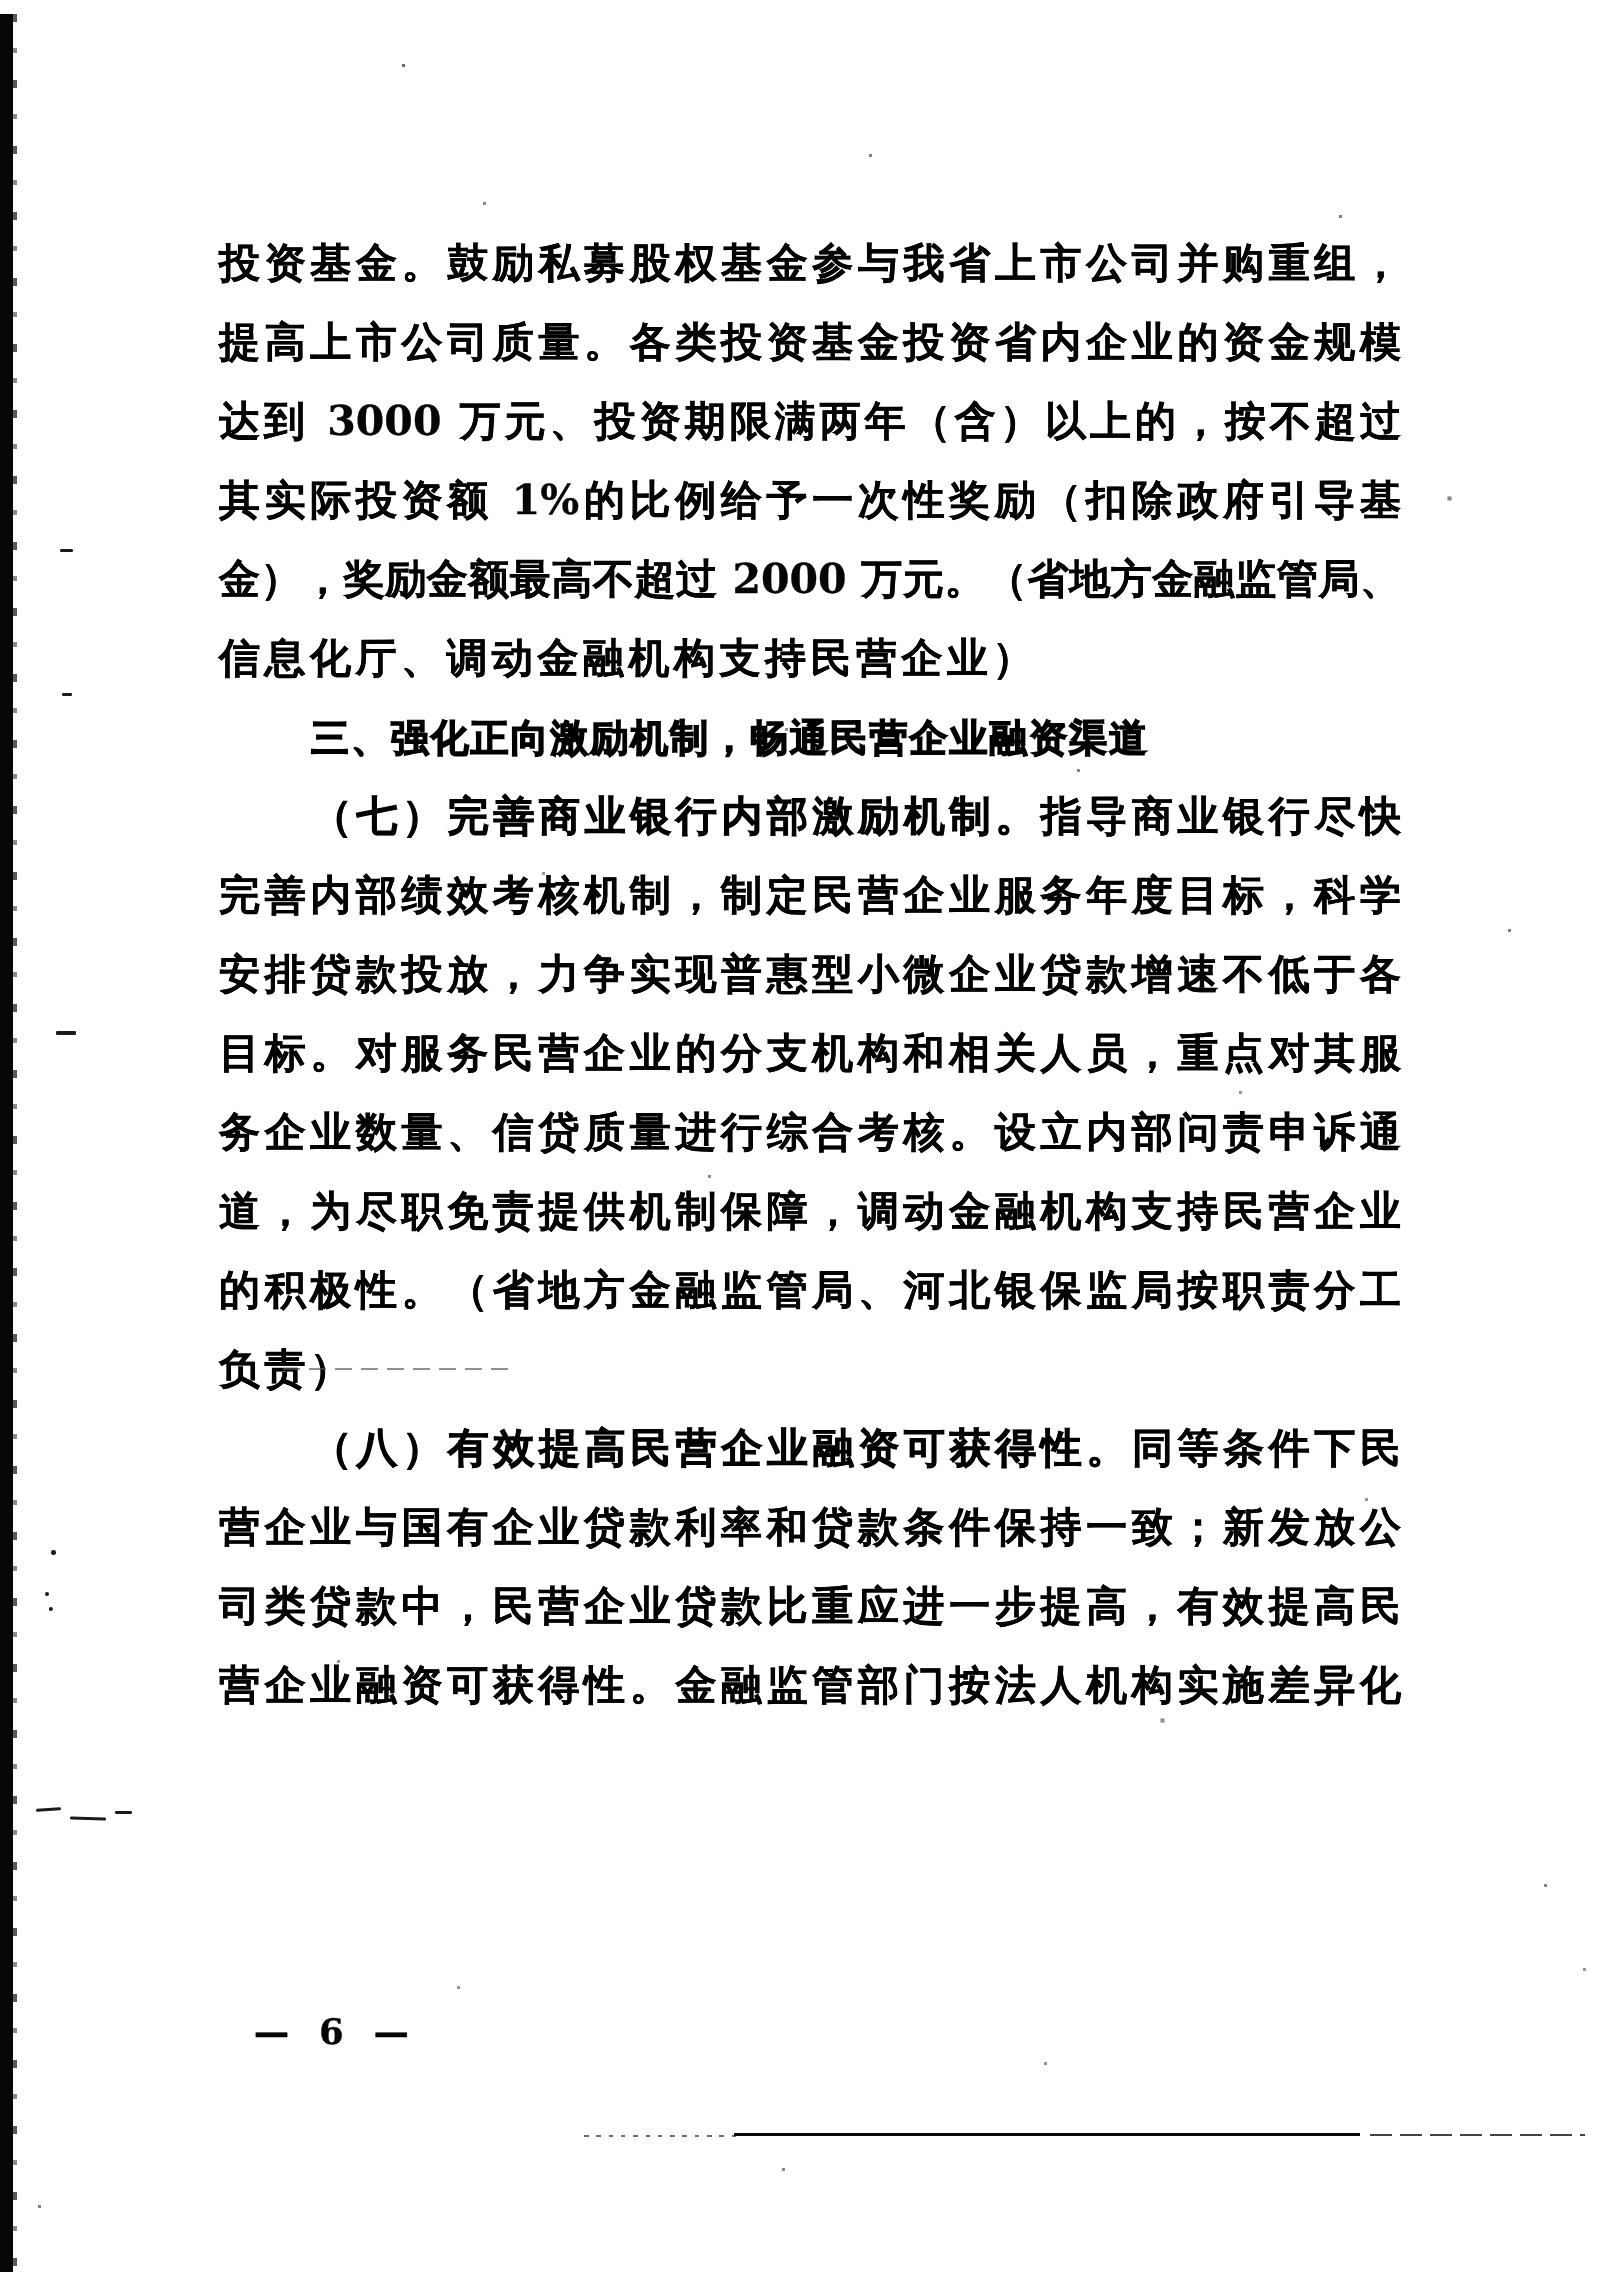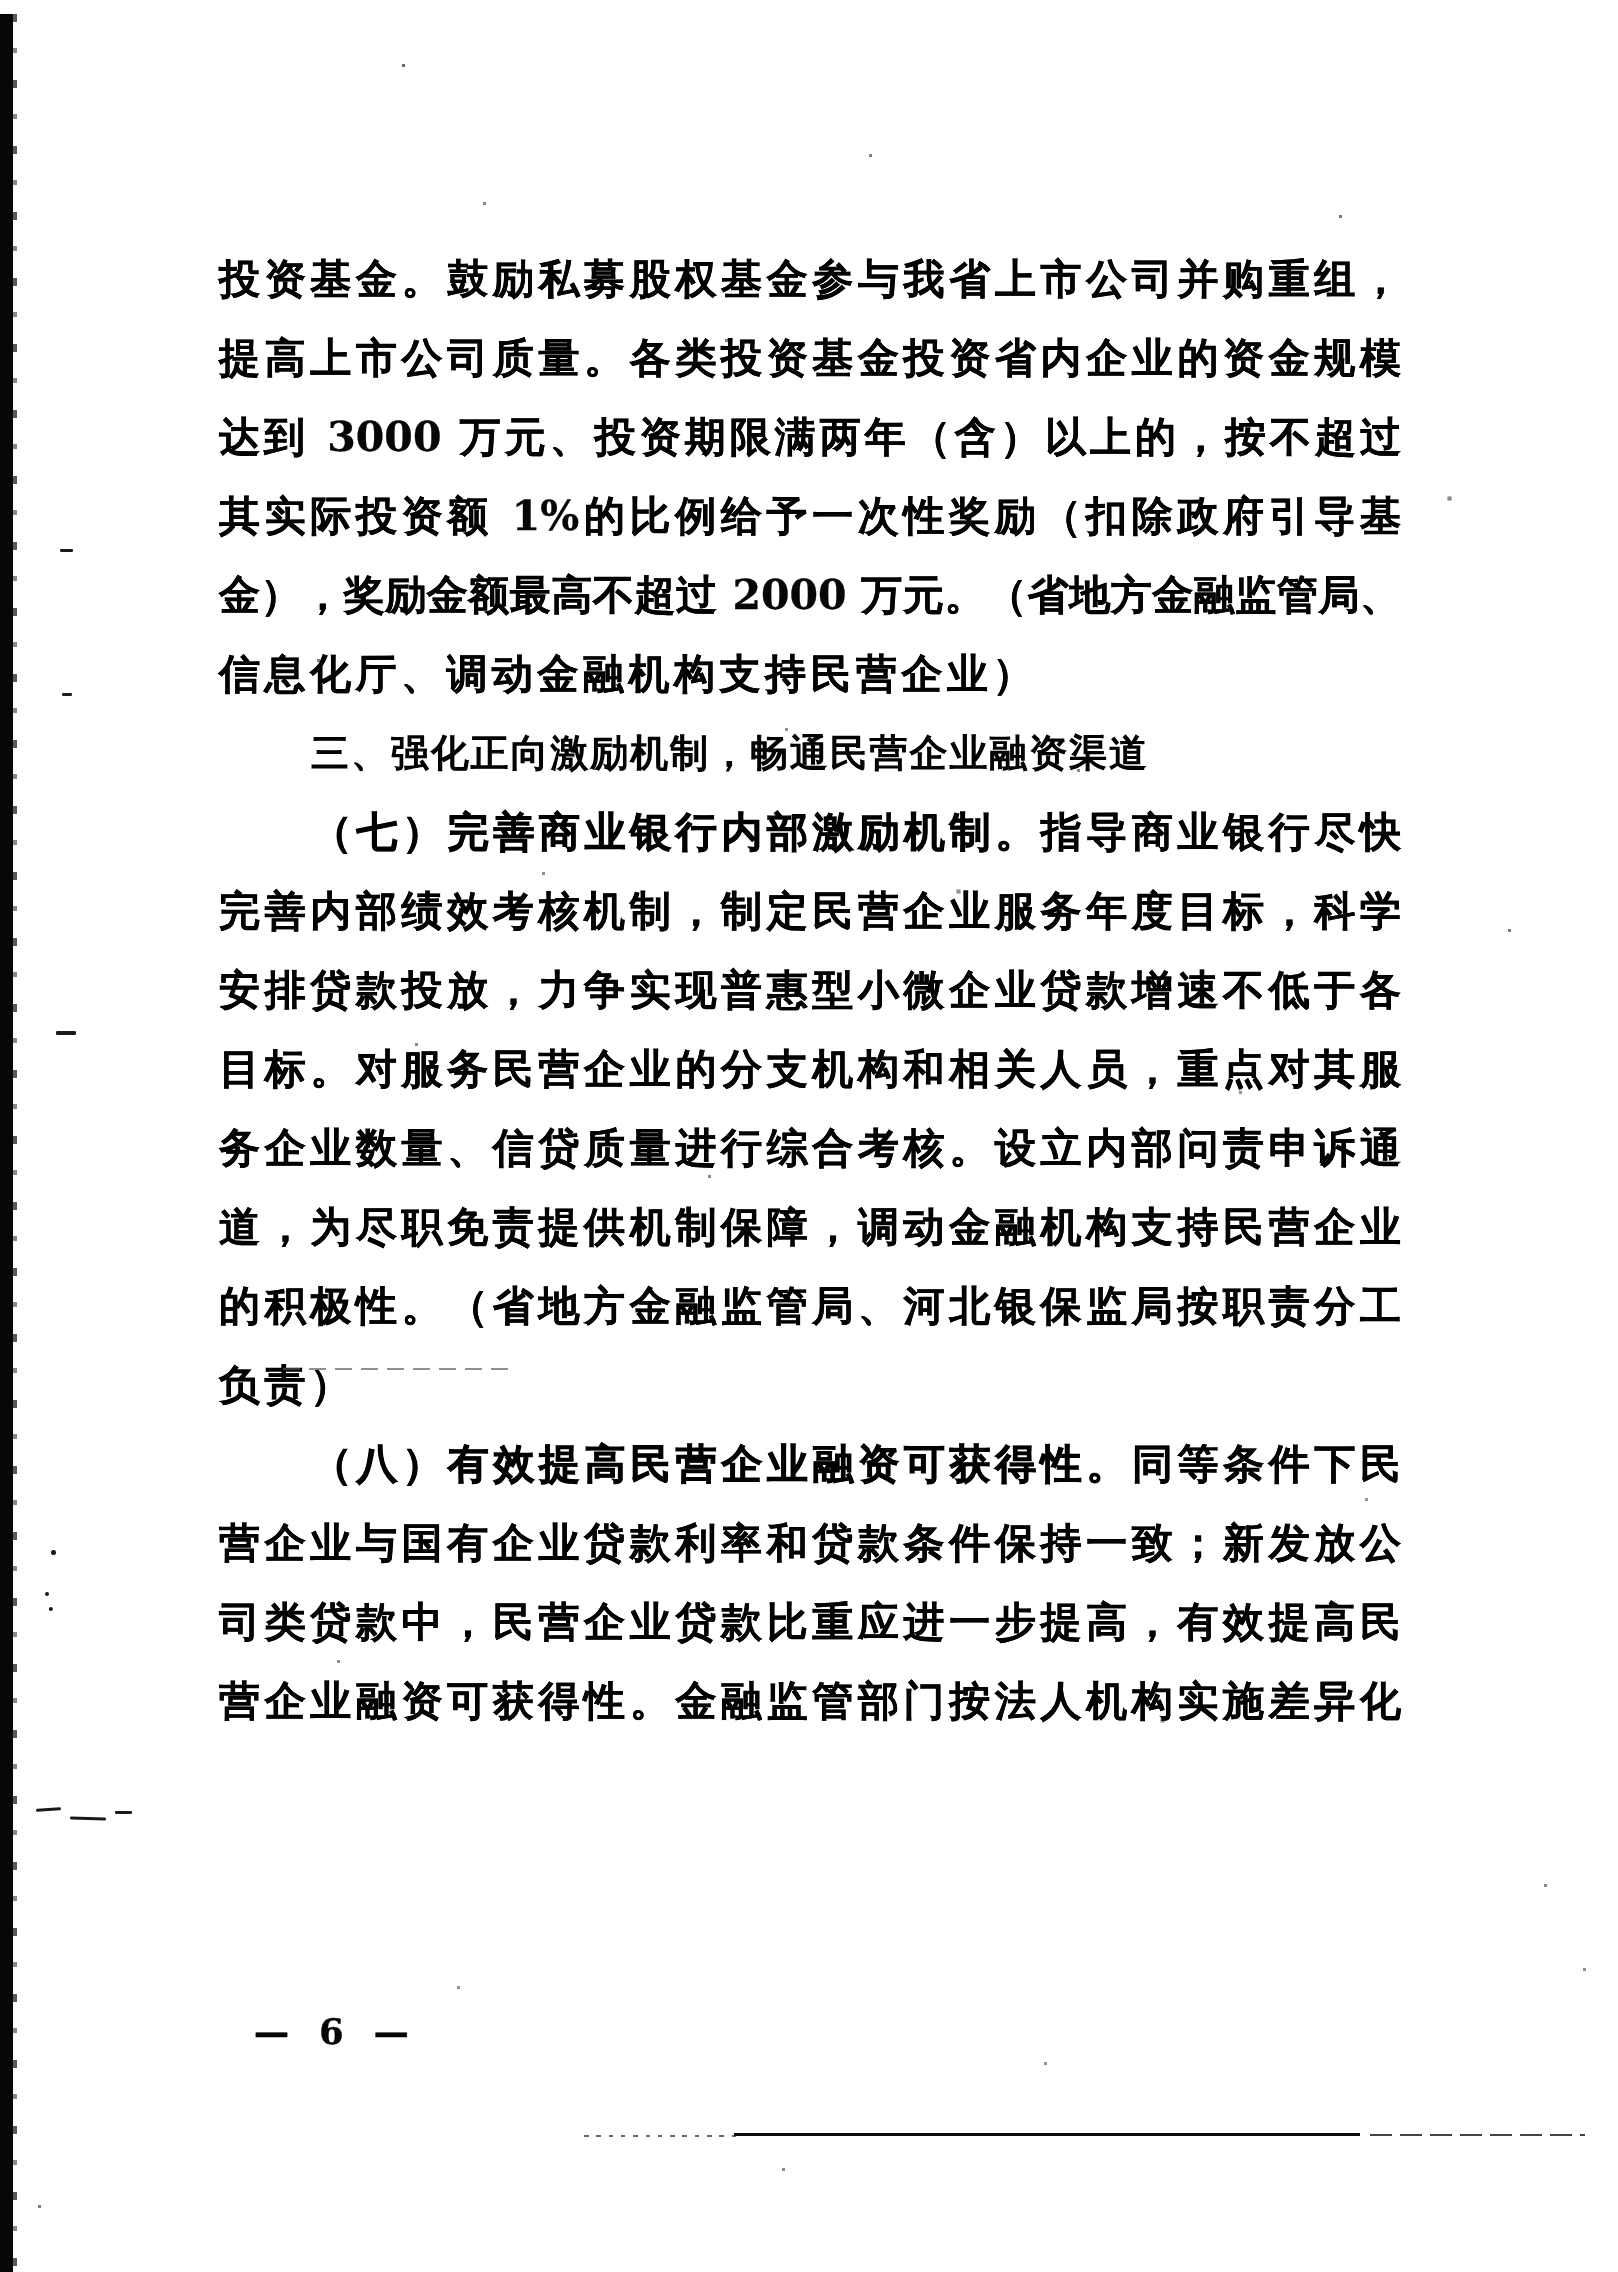--- a/index.html
+++ b/index.html
@@ -9,41 +9,41 @@
     position:relative;
     overflow:hidden;
     font-family:"DejaVu Serif","Liberation Serif",serif;
     color:#060606;
   }
   .page{position:absolute;inset:0;}
 
   
   .content{
     position:absolute;
-    left:219px;top:240px;width:1182px;
+    left:219px;top:224px;width:1182px;
     font-size:41px;
     font-weight:600;
     -webkit-text-stroke:0.3px #000;
     text-rendering:optimizeLegibility;
   }
   .ln{
     height:79px;
     line-height:79px;
     overflow:visible;
   }
   .j{
     text-align:justify;
     text-align-last:justify;
   }
   .plain{
     letter-spacing:4.5px;
   }
   .ind{ text-indent:92px; }
   .hd{
-    font-weight:400;
+    font-weight:700;
     -webkit-text-stroke:1.4px #000;
     font-size:38px;
     letter-spacing:1.9px;
     text-indent:92px;
   }
   .lead{
     font-weight:900;
     -webkit-text-stroke:0.8px #000;
   }
 

